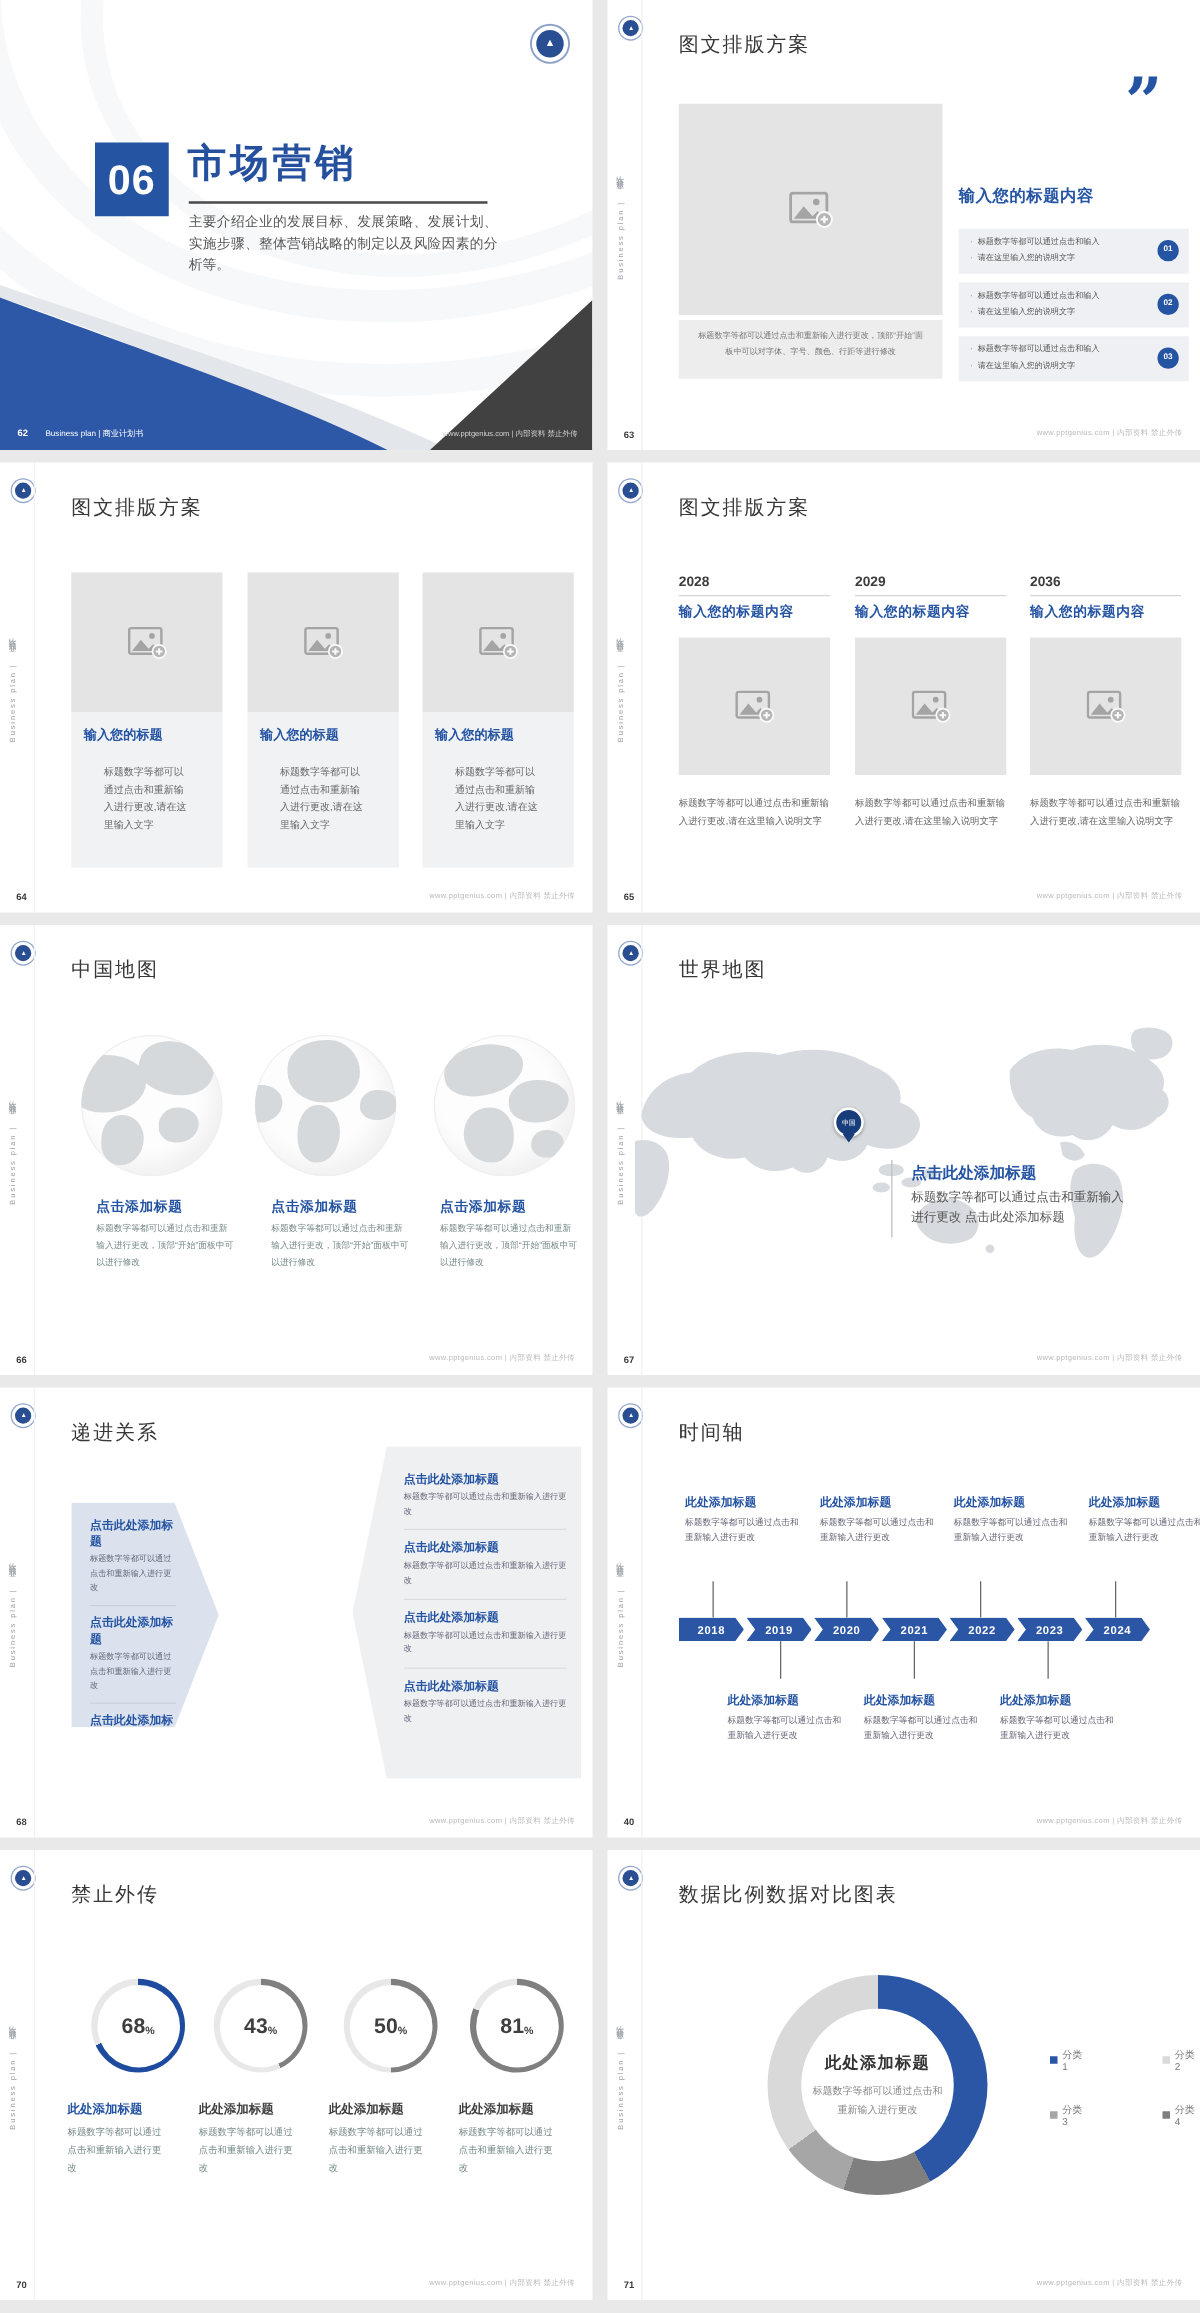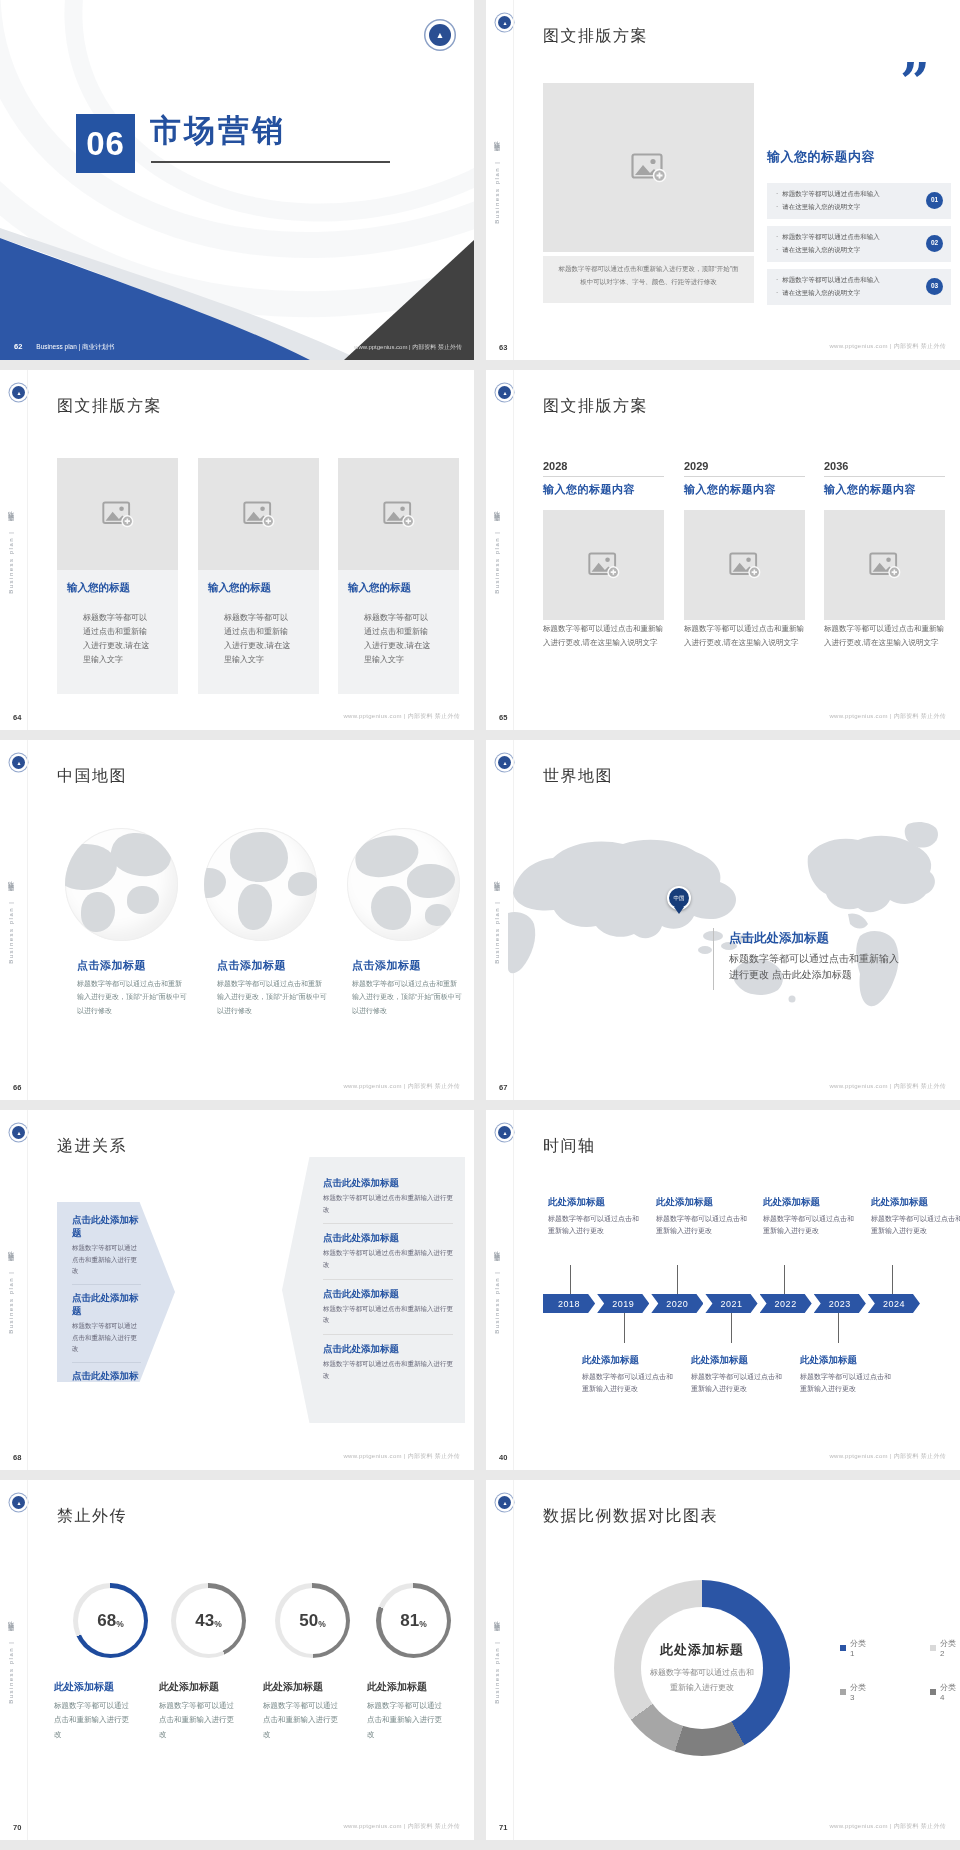--- a/index.html
+++ b/index.html
@@ -55,21 +55,21 @@
   .l1-badge{position:absolute;right:8px;top:9px;width:17px;height:17px;border-radius:50%;background:#2554a3;
             color:#fff;font-size:6.5px;font-weight:bold;display:flex;align-items:center;justify-content:center;}
 
   
   .card-head{margin:0 0 5px 0;font-size:10.5px;font-weight:bold;color:#2554a3;}
   .card-body{margin:16px;font-size:8px;color:#666;line-height:1.75;}
   .c64-txt{position:absolute;background:#f1f2f3;box-sizing:border-box;padding:11px 10px;height:124px;top:200px;}
   .c65-year{position:absolute;margin:0;font-size:11px;font-weight:bold;color:#3d3d3d;top:90px;}
   .c65-line{position:absolute;top:106px;height:1px;background:#d5d5d5;}
   .c65-head{position:absolute;top:112px;margin:0;font-size:11px;font-weight:bold;color:#2554a3;letter-spacing:.5px;}
-  .c65-body{position:absolute;top:252px;margin:0;font-size:7.5px;color:#666;line-height:1.85;}
+  .c65-body{position:absolute;top:266px;margin:0;font-size:7.5px;color:#666;line-height:1.85;}
 
   
   .globe{position:absolute;top:88px;width:113px;height:113px;border-radius:50%;background:#fdfdfd;overflow:hidden;
          box-shadow:inset 0 0 0 1px #efefef, inset -8px -10px 16px rgba(0,0,0,.05);}
   .globe b{position:absolute;background:#d6d9dc;border-radius:48% 52% 55% 45%/52% 48% 56% 44%;}
   .g-head{position:absolute;top:218px;margin:0;font-size:11px;font-weight:bold;color:#2554a3;letter-spacing:.5px;}
   .g-body{position:absolute;top:237px;margin:0;font-size:7px;color:#788;line-height:1.9;width:110px;}
 
   
   .map-wrap{position:absolute;left:22px;top:78px;}
@@ -98,21 +98,21 @@
   .p-circle svg{position:absolute;left:-8px;top:22px;opacity:.4;}
   .p-value{position:relative;margin:0;font-size:19px;font-weight:bold;color:#2554a3;letter-spacing:.5px;}
   .p-label{position:relative;margin:5px 0 0 0;font-size:10.5px;font-weight:bold;color:#2554a3;letter-spacing:1px;}
 
   
   .tl-item h4{margin:0 0 4px 0;font-size:9.5px;font-weight:bold;color:#2554a3;}
   .tl-item p{margin:0;font-size:7px;color:#667;line-height:1.75;}
   .tl-item{position:absolute;width:93px;}
   .tl-conn{position:absolute;width:1px;background:#666;}
   .ribbon{position:absolute;left:57px;top:184px;width:377px;height:19px;display:flex;column-gap:2px;}
-  .yseg{flex:1;position:relative;background:#2b55a5;color:#fff;font-weight:normal;font-size:9px;letter-spacing:.5px;
+  .yseg{flex:1;position:relative;background:#2b55a5;color:#fff;font-weight:bold;font-size:9px;letter-spacing:.5px;
         display:flex;align-items:center;justify-content:center;
         clip-path:polygon(0 0,calc(100% - 7px) 0,100% 50%,calc(100% - 7px) 100%,0 100%,7px 50%);}
   .yseg.first{clip-path:polygon(0 0,calc(100% - 7px) 0,100% 50%,calc(100% - 7px) 100%,0 100%);}
 
   
   .ring{position:absolute;top:103px;width:75px;height:75px;border-radius:50%;background:#e8e8e8;}
   .ring::after{content:"";position:absolute;inset:4.5px;background:#fff;border-radius:50%;}
   .ring .val{position:absolute;inset:0;display:flex;align-items:center;justify-content:center;z-index:1;
              font-weight:bold;color:#3f3f3f;font-size:17px;}
   .ring .unit{font-size:8.5px;margin-top:7px;font-weight:bold;}
@@ -165,20 +165,21 @@
   <section class="slide cover">
     <i class="arc a1"></i>
     <i class="arc a2"></i>
     <i class="arc a3"></i>
     <div class="emblem cover-emblem">
         <span>▲</span>
       </div>
     <div class="num-box">06</div>
     <h1 class="cover-title">市场营销</h1>
     <div class="cover-rule"></div>
+    <p class="cover-desc">主要介绍企业的发展目标、发展策略、发展计划、实施步骤、整体营销战略的制定以及风险因素的分析等。</p>
     <svg class="cover-waves" width="474" height="132" viewBox="0 0 474 132">
       <path d="M0,0 C140,48 260,84 360,132 L300,132 C205,86 95,42 0,10 Z" fill="#e3e6ea"></path>
       <path d="M474,12 L474,132 L344,132 Z" fill="#414141"></path>
       <path d="M0,10 C130,58 235,94 310,132 L0,132 Z" fill="#2d57a7"></path>
     </svg>
     <div class="cover-foot-left">
       <b>62</b><span>Business plan | 商业计划书</span>
     </div>
     <div class="cover-foot-right">www.pptgenius.com | 内部资料 禁止外传</div>
   </section>

